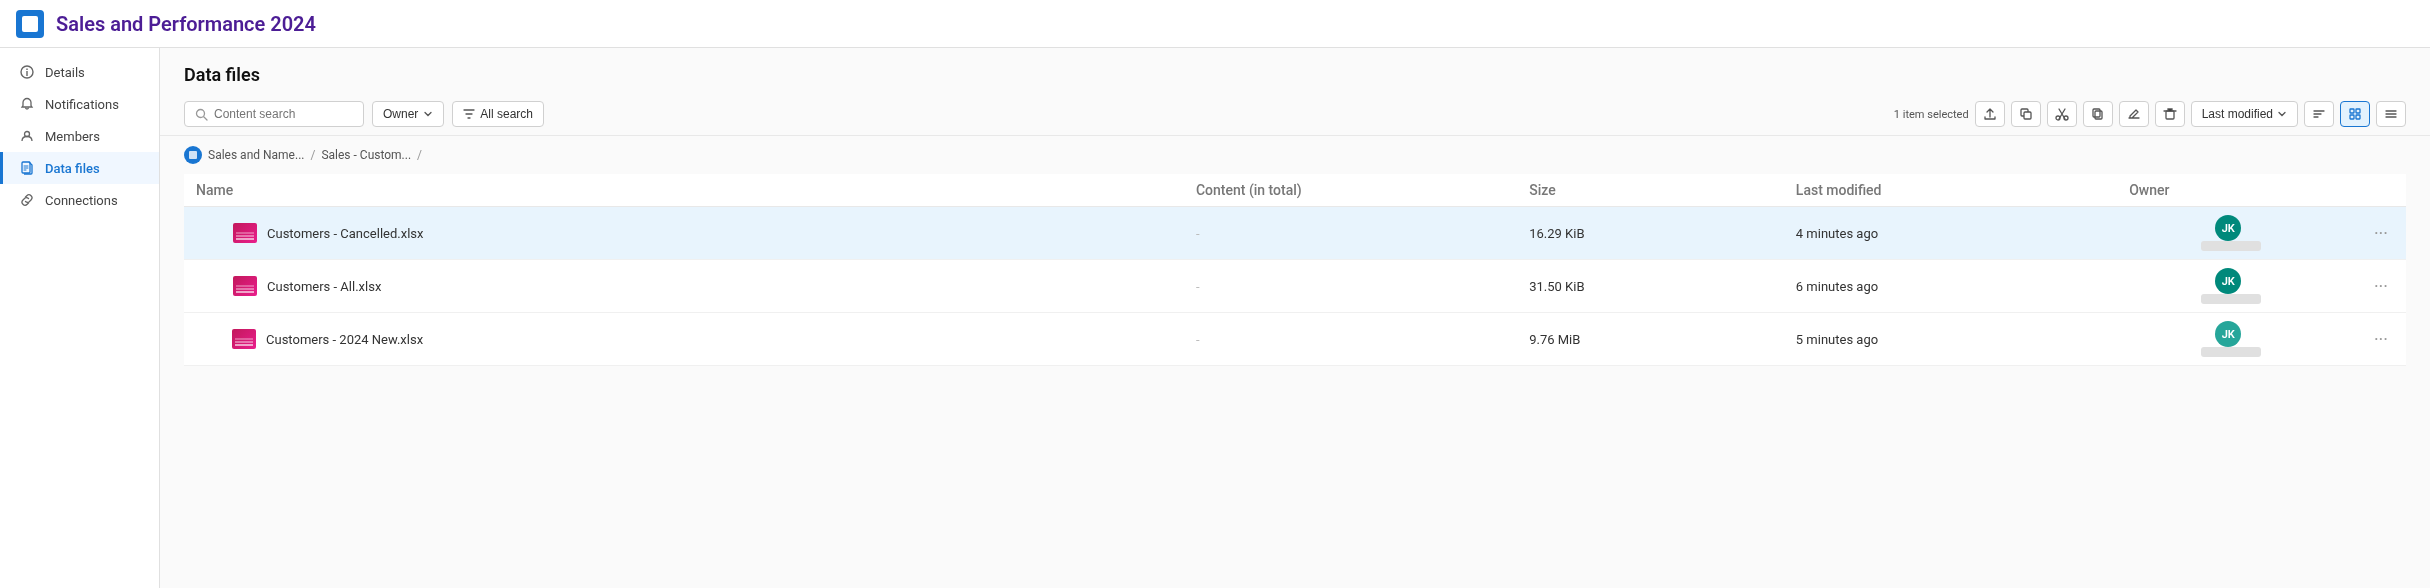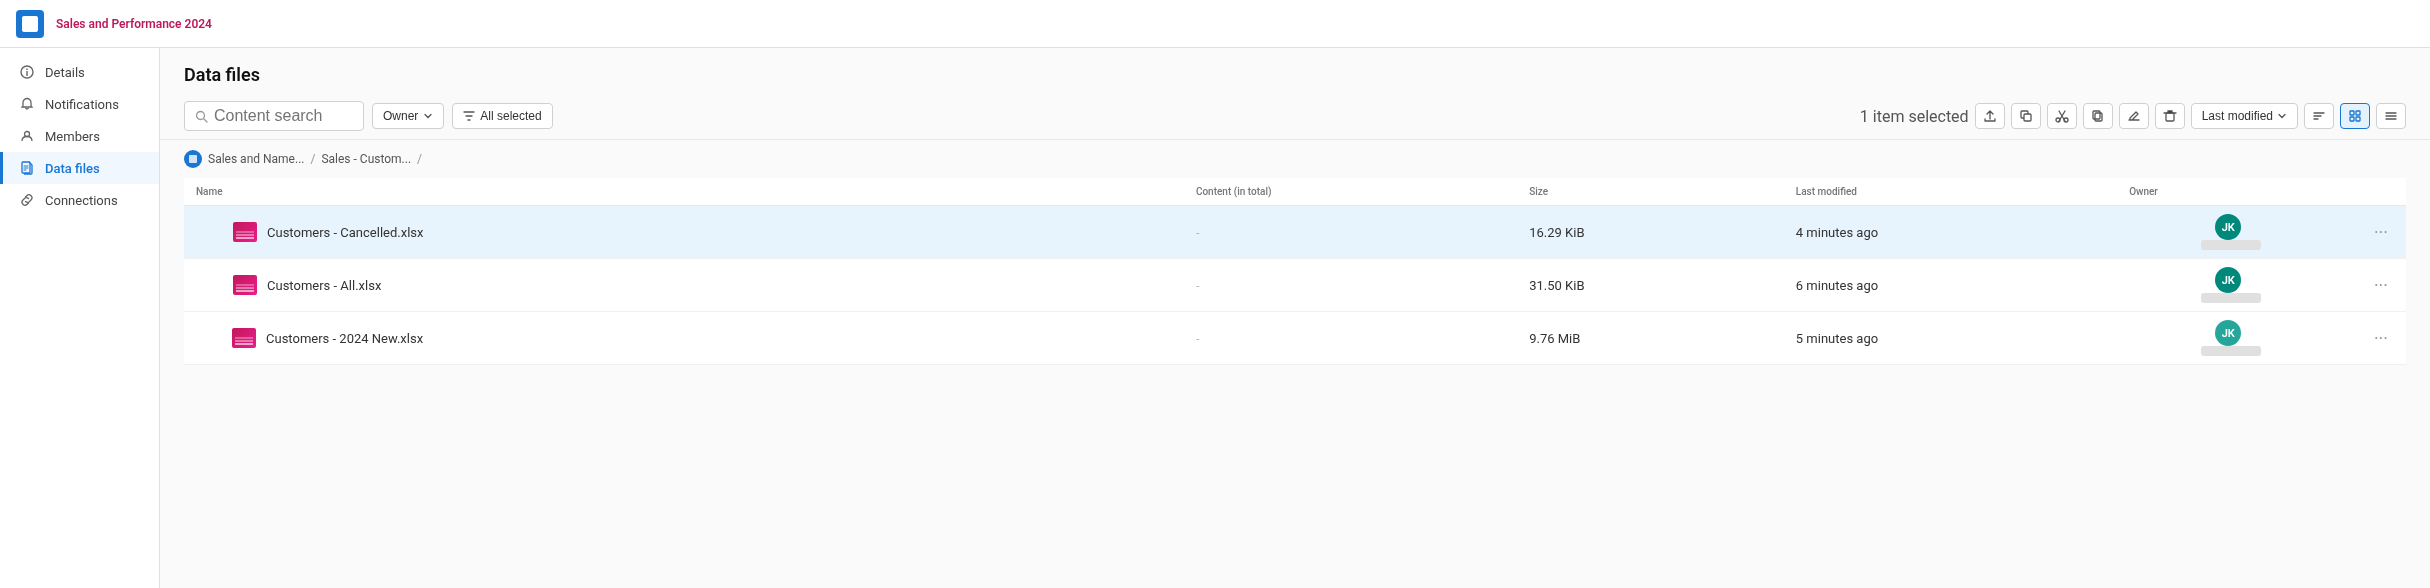--- a/index.html
+++ b/index.html
@@ -2,61 +2,61 @@
 <html><head>
   <meta charset="utf-8">
   <style>
     * { box-sizing: border-box; margin: 0; padding: 0; }
     body { font-family: -apple-system, BlinkMacSystemFont, 'Segoe UI', Roboto, sans-serif; font-size: 13px; color: #333; background: #fff; display: flex; flex-direction: column; height: 588px; overflow: hidden; }
 
     
     .header { display: flex; align-items: center; padding: 0 16px; height: 48px; border-bottom: 1px solid #e0e0e0; background: #fff; flex-shrink: 0; }
     .header-logo { width: 28px; height: 28px; background: #1976d2; border-radius: 4px; display: flex; align-items: center; justify-content: center; margin-right: 12px; flex-shrink: 0; }
     .header-logo-inner { width: 16px; height: 16px; background: #fff; border-radius: 2px; }
-    .header-title { font-size: 12px; font-weight: 600; color: #be185d; }
+    .header-title { font-size: 20px; font-weight: 600; color: #4c1d95; }
 
     
     .layout { display: flex; flex: 1; overflow: hidden; }
 
     
     .sidebar { width: 160px; border-right: 1px solid #e0e0e0; background: #fff; padding: 8px 0; flex-shrink: 0; }
     .sidebar-item { display: flex; align-items: center; padding: 8px 16px; cursor: pointer; color: #444; font-size: 13px; gap: 10px; border-left: 3px solid transparent; }
     .sidebar-item.active { background: #f0f7ff; border-left: 3px solid #1976d2; color: #1976d2; font-weight: 500; }
     .sidebar-icon { width: 16px; height: 16px; display: flex; align-items: center; justify-content: center; flex-shrink: 0; }
 
     
     .main { flex: 1; display: flex; flex-direction: column; overflow: hidden; background: #fafafa; }
 
     
     .page-header { padding: 16px 24px 8px; background: #fafafa; }
     .page-title { font-size: 18px; font-weight: 600; color: #111; }
 
     
     .toolbar { display: flex; align-items: center; padding: 8px 24px; gap: 8px; background: #fafafa; border-bottom: 1px solid #e8e8e8; }
     .search-box { display: flex; align-items: center; border: 1px solid #d0d0d0; border-radius: 4px; padding: 5px 10px; background: #fff; width: 180px; gap: 6px; }
-    .search-box input { border: none; outline: none; font-size: 16px; color: #333; width: 130px; background: transparent; }
+    .search-box input { border: none; outline: none; font-size: 12px; color: #333; width: 130px; background: transparent; }
     .search-icon-svg { color: #999; flex-shrink: 0; }
     .filter-btn { display: flex; align-items: center; gap: 5px; border: 1px solid #d0d0d0; border-radius: 4px; padding: 5px 10px; background: #fff; cursor: pointer; font-size: 12px; color: #333; }
     .toolbar-right { margin-left: auto; display: flex; align-items: center; gap: 6px; }
-    .selected-badge { font-size: 16px; color: #555; white-space: nowrap; }
+    .selected-badge { font-size: 11px; color: #555; white-space: nowrap; }
     .icon-btn { border: 1px solid #d0d0d0; border-radius: 4px; padding: 5px 7px; background: #fff; cursor: pointer; color: #555; display: flex; align-items: center; justify-content: center; }
     .sort-btn { display: flex; align-items: center; gap: 4px; border: 1px solid #d0d0d0; border-radius: 4px; padding: 5px 10px; background: #fff; cursor: pointer; font-size: 12px; color: #333; }
     .view-btn { border: 1px solid #1976d2; border-radius: 4px; padding: 5px 7px; background: #e3f2fd; cursor: pointer; color: #1976d2; display: flex; align-items: center; }
     .view-btn2 { border: 1px solid #d0d0d0; border-radius: 4px; padding: 5px 7px; background: #fff; cursor: pointer; color: #555; display: flex; align-items: center; }
 
     
     .breadcrumb { display: flex; align-items: center; padding: 10px 24px; gap: 6px; font-size: 12px; color: #555; }
     .breadcrumb-icon { width: 18px; height: 18px; border-radius: 50%; background: #1976d2; display: flex; align-items: center; justify-content: center; flex-shrink: 0; }
     .breadcrumb-sep { color: #999; }
     .breadcrumb-item { color: #555; cursor: pointer; }
 
     
     .table-container { flex: 1; overflow-y: auto; padding: 0 24px; }
     table { width: 100%; border-collapse: collapse; background: #fff; }
-    thead th { font-size: 10px; font-weight: 500; color: #777; padding: 8px 12px; text-align: left; border-bottom: 1px solid #e8e8e8; white-space: nowrap; }
+    thead th { font-size: 14px; font-weight: 500; color: #777; padding: 8px 12px; text-align: left; border-bottom: 1px solid #e8e8e8; white-space: nowrap; }
     tbody tr { border-bottom: 1px solid #f0f0f0; }
     tbody tr.selected { background: #e8f4fd; }
     td { padding: 8px 12px; font-size: 13px; color: #333; vertical-align: middle; }
     .file-name { display: flex; align-items: center; gap: 10px; padding-left: 37px; }
     .file-icon { width: 24px; height: 20px; background: linear-gradient(135deg, #e91e8c 0%, #e91e8c 100%); border-radius: 2px; display: flex; align-items: center; justify-content: center; flex-shrink: 0; position: relative; }
     .file-icon::before { content: ''; position: absolute; bottom: 3px; left: 3px; right: 3px; height: 2px; background: rgba(255,255,255,0.6); box-shadow: 0 -3px 0 rgba(255,255,255,0.4), 0 -6px 0 rgba(255,255,255,0.3); }
     .folder-icon { width: 22px; height: 18px; background: #ffd54f; border-radius: 2px 4px 2px 2px; position: relative; flex-shrink: 0; }
     .folder-icon::before { content: ''; position: absolute; top: -4px; left: 0; width: 8px; height: 4px; background: #ffca28; border-radius: 2px 2px 0 0; }
     .owner-avatar { width: 26px; height: 26px; border-radius: 50%; background: #00897b; display: flex; align-items: center; justify-content: center; color: #fff; font-size: 11px; font-weight: 600; flex-shrink: 0; }
     .owner-name-bar { width: 60px; height: 10px; background: #e0e0e0; border-radius: 3px; margin-left: 6px; }
@@ -158,21 +158,21 @@
         <span>Owner</span>
         <svg width="10" height="10" viewBox="0 0 10 10">
             <path d="M2 3.5l3 3 3-3" stroke="#555" stroke-width="1.3" fill="none" stroke-linecap="round"></path>
           </svg>
       </button>
 
       <button class="filter-btn">
         <svg width="12" height="12" viewBox="0 0 12 12">
             <path d="M1 2h10M3 6h6M5 10h2" stroke="#555" stroke-width="1.3" stroke-linecap="round"></path>
           </svg>
-        <span>All selected</span>
+        <span>All search</span>
       </button>
 
       <div class="toolbar-right">
         <span class="selected-badge">1 item selected</span>
 
         <button class="icon-btn">
           <svg width="14" height="14" viewBox="0 0 14 14">
               <path d="M2 10v2h10v-2M7 2v8M4 5l3-3 3 3" stroke="#555" stroke-width="1.3" fill="none" stroke-linecap="round" stroke-linejoin="round"></path>
             </svg>
         </button>

